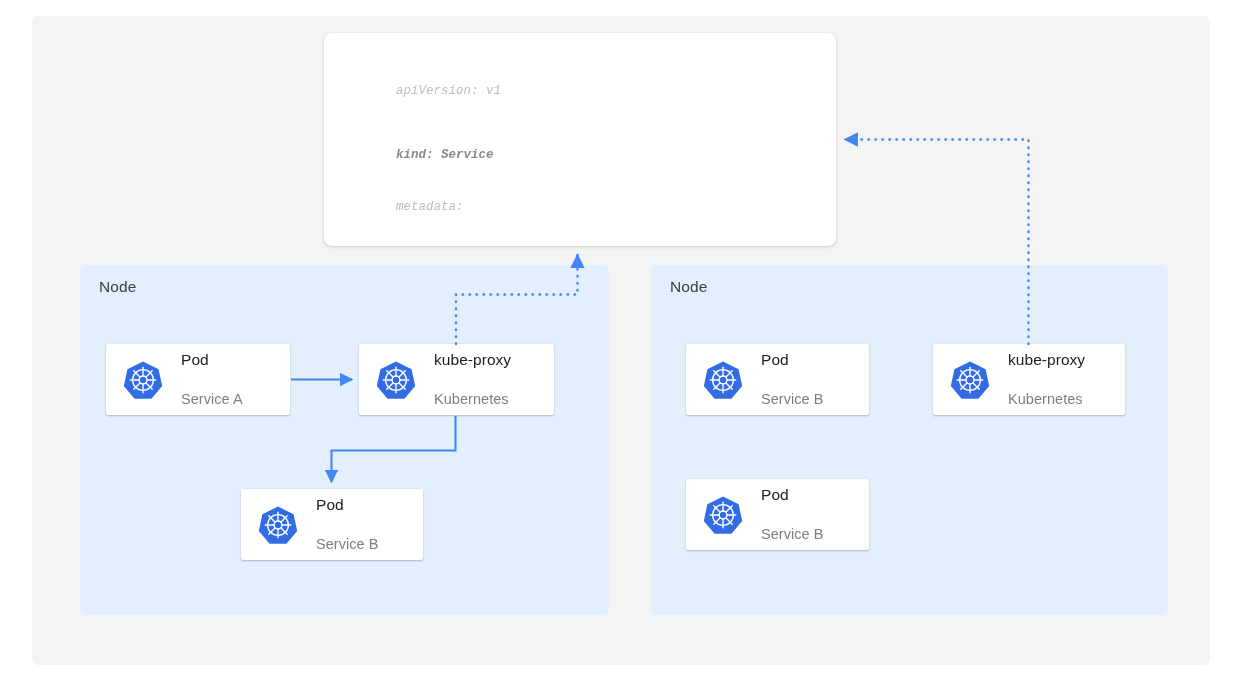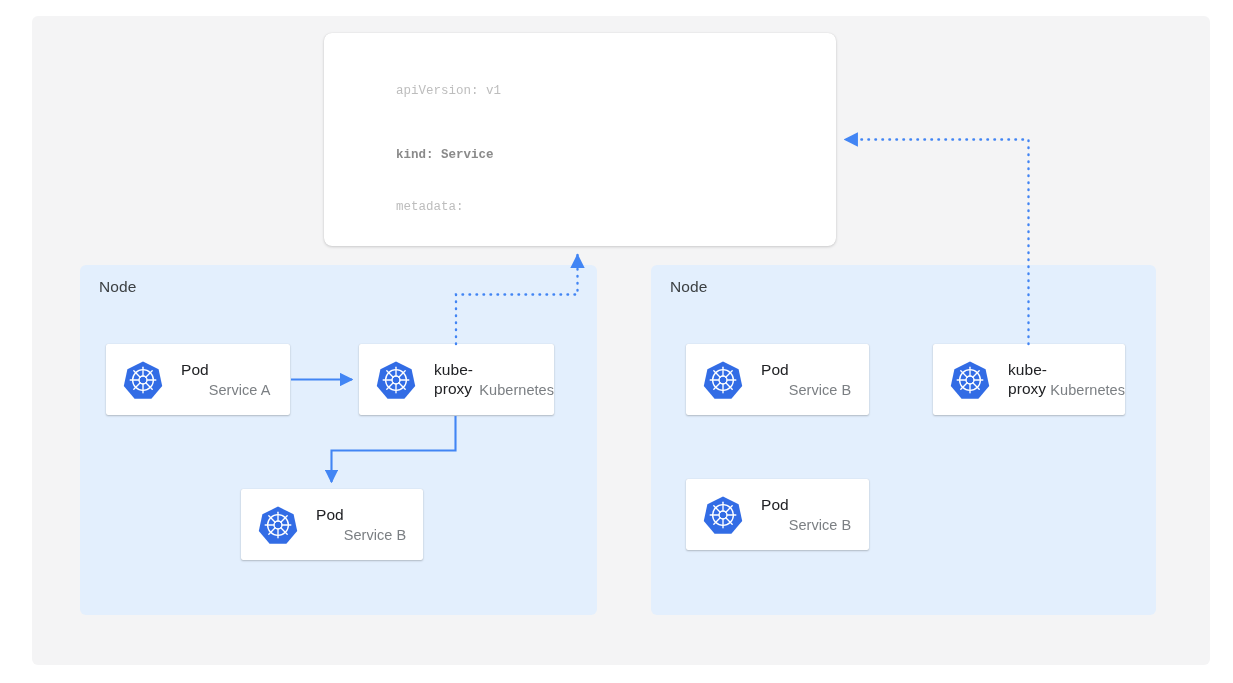--- a/index.html
+++ b/index.html
@@ -50,36 +50,38 @@
     box-sizing: border-box;
     overflow: hidden;
   }
   #yaml-body {
     position: absolute;
     left: 72px;
     top: 15px;
     font-family: "Liberation Mono", "DejaVu Sans Mono", monospace;
     font-size: 12.5px;
     line-height: 17.4px;
+    font-style: italic;
     white-space: pre;
   }
   .yl {
     color: #bdbdbd;
   }
   .yl.b {
     color: #8a8a8a;
     font-weight: bold;
     margin-top: 12px;
   }
 
   
   .node-panel {
     position: absolute;
     background: #e3effd;
     border-radius: 6px;
+    padding-left: 12px;
   }
   #node-left  { left: 80px;  top: 265px; width: 517px; height: 350px; }
   #node-right { left: 651px; top: 265px; width: 505px; height: 350px; }
 
   .node-label {
     position: absolute;
     left: 19px;
     top: 13px;
     font-size: 15.5px;
     color: #3c4043;
@@ -99,21 +101,21 @@
   .card-icon {
     flex: 0 0 auto;
     width: 40px;
     height: 40px;
     margin-left: 17px;
     margin-right: 18px;
     display: block;
   }
   .card-text {
     display: flex;
-    flex-direction: row;
+    flex-direction: column;
     justify-content: center;
   }
   .card-title {
     font-size: 15.5px;
     color: #202124;
     line-height: 19px;
     letter-spacing: 0.05px;
   }
   .card-sub {
     font-size: 14.5px;

